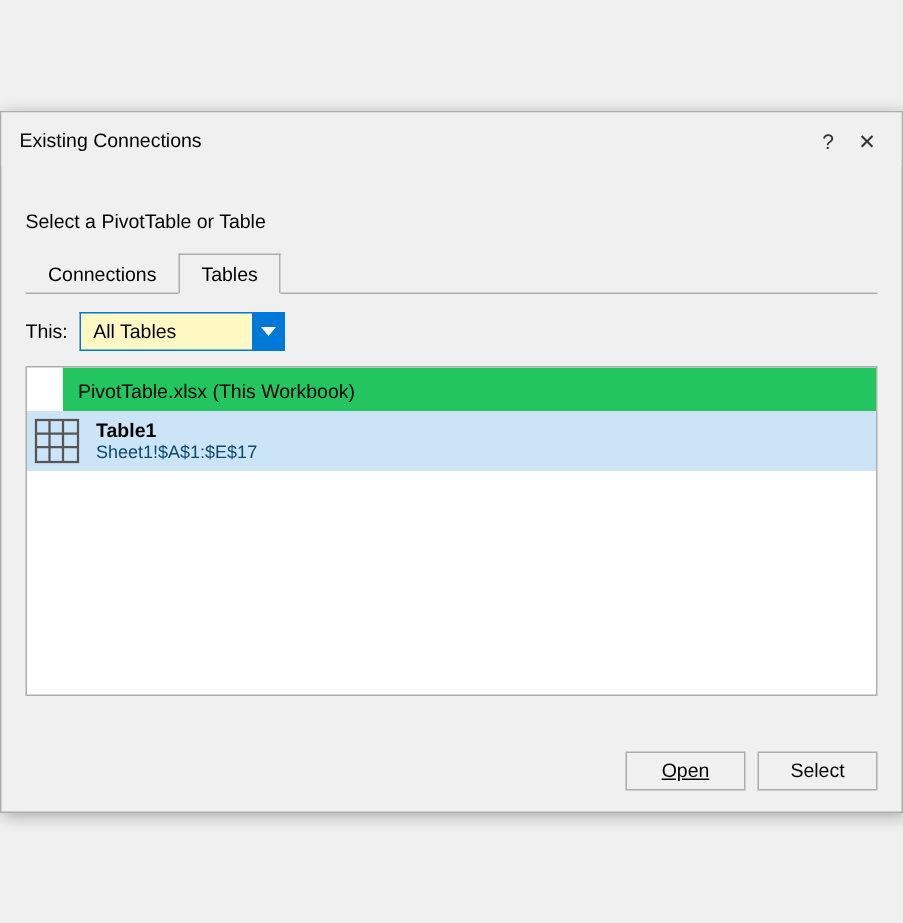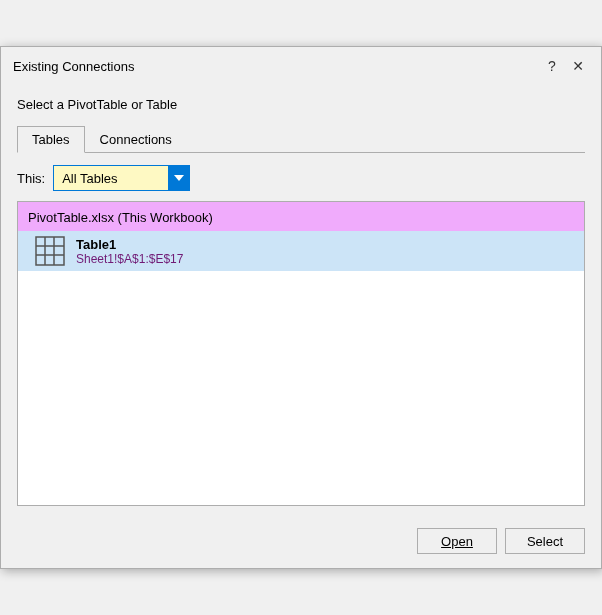--- a/index.html
+++ b/index.html
@@ -13,26 +13,27 @@
       display: flex;
       align-items: center;
       justify-content: center;
       min-height: 100vh;
       font-family: 'Segoe UI', Tahoma, Geneva, Verdana, sans-serif;
       font-size: 13px;
     }
 
     .dialog {
       width: 602px;
-      height: 523px;
+      height: 468px;
       background: #f0f0f0;
       border: 1px solid #adadad;
       box-shadow: 2px 2px 10px rgba(0,0,0,0.3);
       display: flex;
       flex-direction: column;
+      gap: 15px;
     }
 
     .title-bar {
       background: #f0f0f0;
       display: flex;
       align-items: center;
       justify-content: space-between;
       padding: 8px 12px 6px 12px;
       border-bottom: none;
     }
@@ -158,28 +159,29 @@
       background: #fff;
       overflow-y: auto;
       display: flex;
       flex-direction: column;
     }
 
     .group-header {
       font-size: 13px;
       color: #000;
       padding: 8px 10px 6px 10px;
-      background: #f0abfc;
+      background: #22c55e;
       font-weight: normal;
+      margin-left: 24px;
     }
 
     .table-item {
       display: flex;
       align-items: center;
-      padding: 4px 16px;
+      padding: 4px 4px;
       cursor: pointer;
       background: #cce4f7;
       gap: 10px;
     }
 
     .table-item:not(.selected) {
       background: #fff;
     }
 
     .table-icon {
@@ -199,21 +201,21 @@
     }
 
     .table-name {
       font-size: 13px;
       font-weight: bold;
       color: #000;
     }
 
     .table-range {
       font-size: 12px;
-      color: #701a75;
+      color: #0c4a6e;
     }
 
     .dialog-footer {
       padding: 10px 16px 14px 16px;
       display: flex;
       justify-content: flex-end;
       gap: 8px;
     }
 
     .footer-btn {
@@ -247,25 +249,25 @@
       <button class="title-bar-btn">?</button>
       <button class="title-bar-btn">✕</button>
     </div>
   </div>
 
   <div class="dialog-content">
 
     <div class="subtitle">Select a PivotTable or Table</div>
 
     <div class="tabs-row">
+      <div class="tab">
+        <span>Connections</span>
+      </div>
       <div class="tab active">
         <span>Tables</span>
-      </div>
-      <div class="tab">
-        <span>Connections</span>
       </div>
     </div>
 
     <div class="show-row">
       <span class="show-label">This:</span>
       <div class="show-select-wrapper">
         <select class="show-select">
           <option>All Tables</option>
           <option>This Workbook</option>
           <option>All Connections</option>

